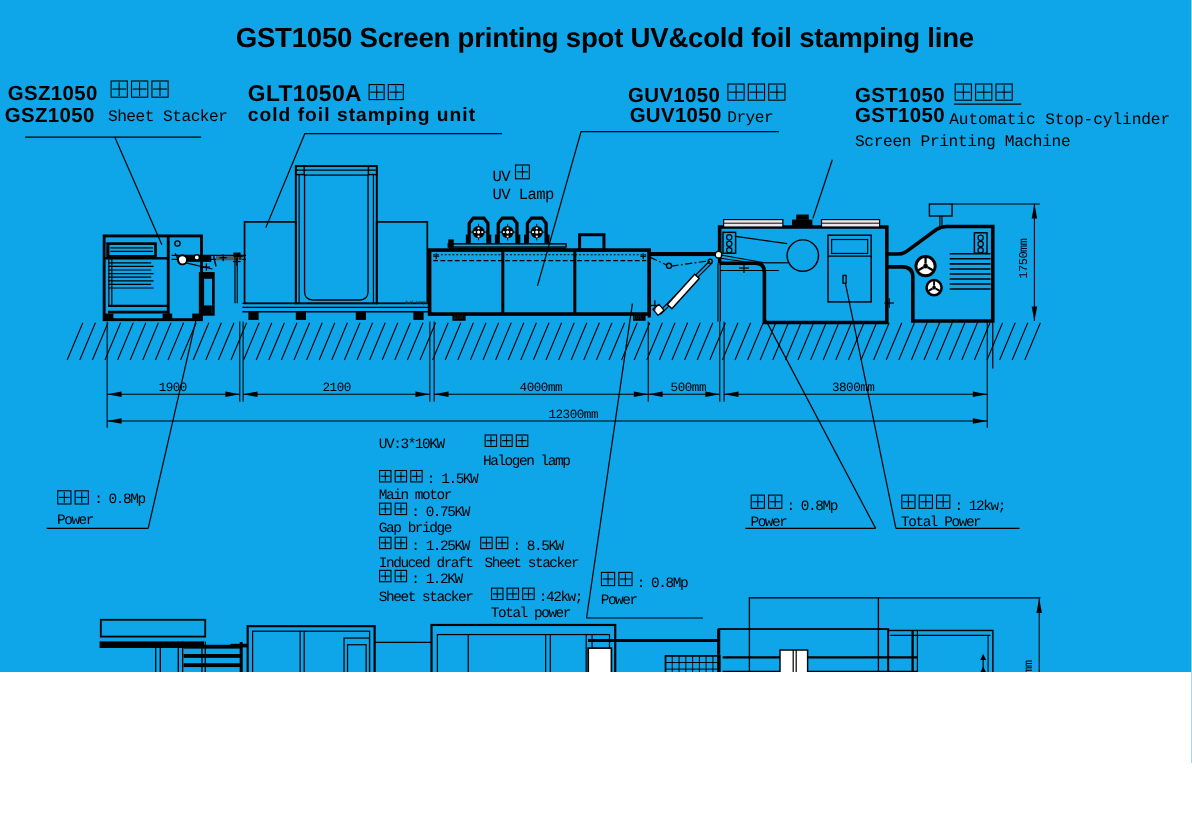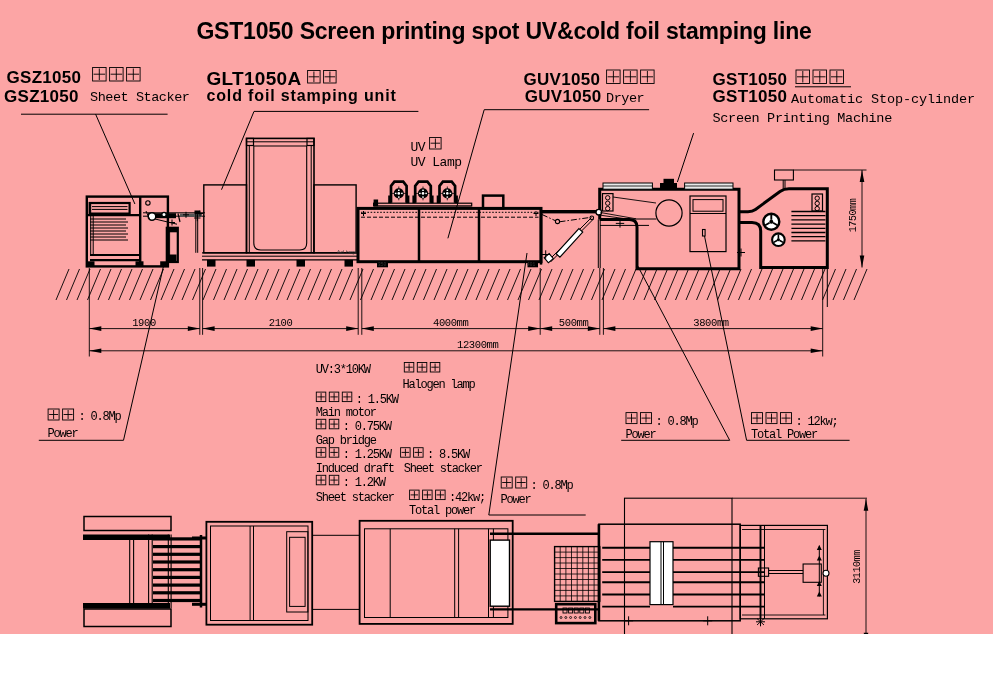--- a/index.html
+++ b/index.html
@@ -1,17 +1,17 @@
 <!DOCTYPE html>
 <html><head>
 <meta charset="utf-8">
 <title>GST1050 line</title>
 <style>
 html,body{margin:0;padding:0;background:#fff;}
-#page{position:relative;width:993px;height:634px;background:#fca5a5;overflow:hidden;}
+#page{position:relative;width:993px;height:560px;background:#0ea5e9;overflow:hidden;}
 svg{display:block}
 text{white-space:pre}
 </style>
 </head>
 <body>
 <div id="page">
 <svg width="993" height="678" viewBox="0 0 993 678">
 
 <text x="504" y="39" font-family="Liberation Sans, monospace" font-size="23" font-weight="bold" text-anchor="middle" fill="#000" letter-spacing="-0.2">GST1050 Screen printing spot UV&amp;cold foil stamping line</text>
 

